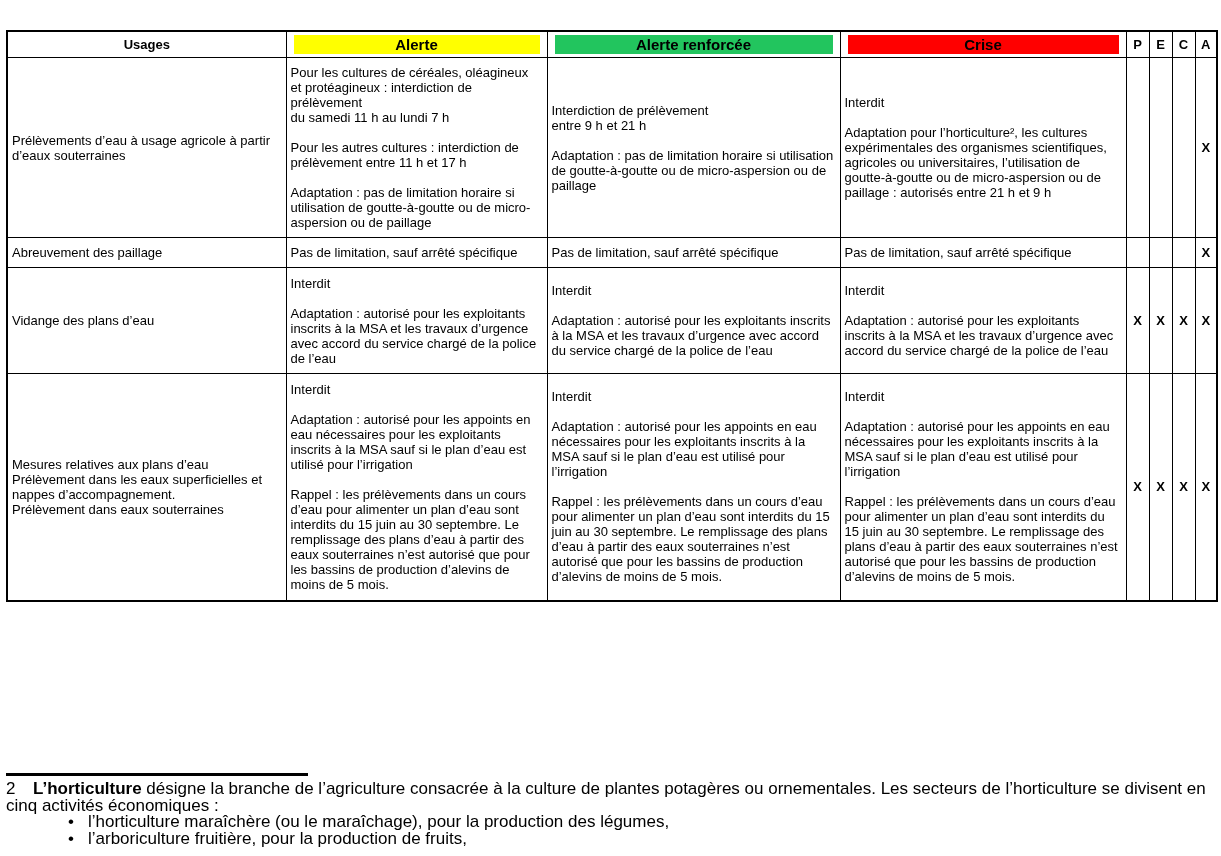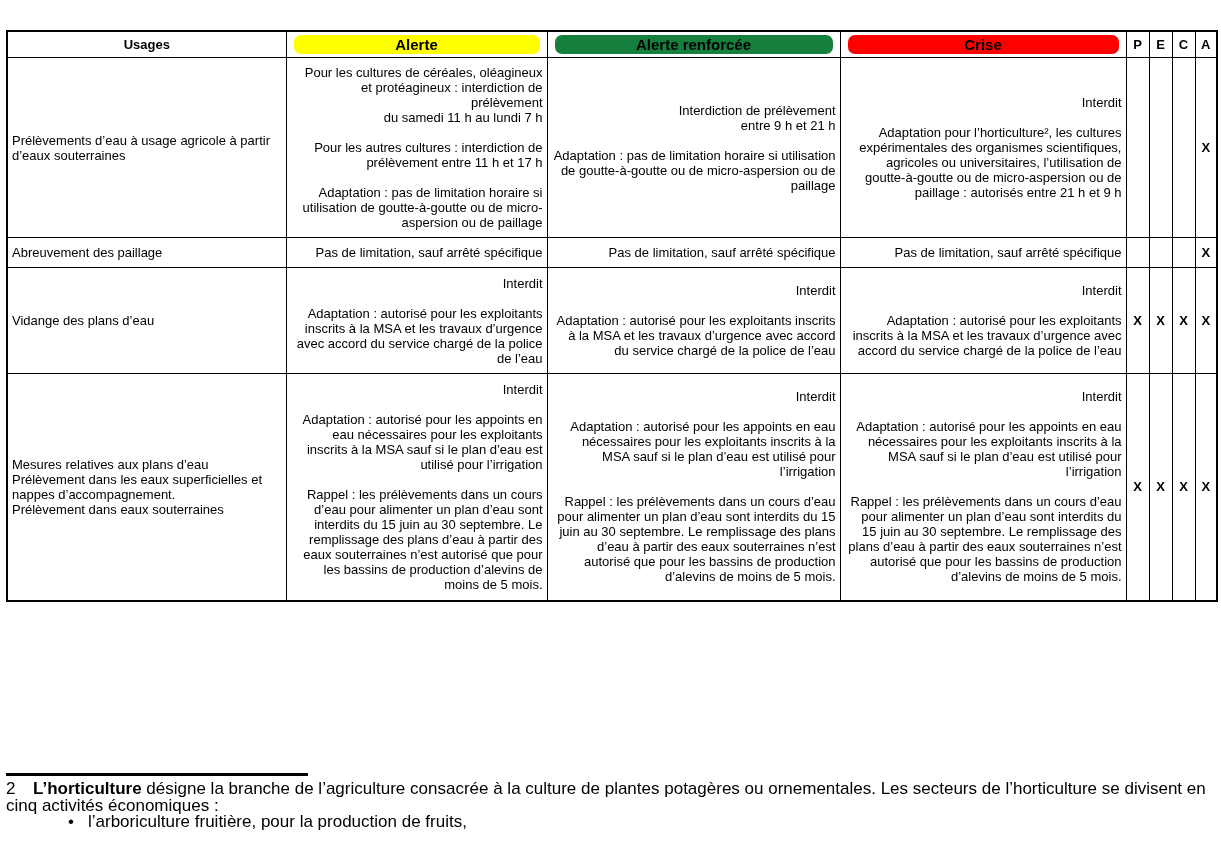--- a/index.html
+++ b/index.html
@@ -32,35 +32,34 @@
   }
   th { font-weight: bold; font-size: 15px; padding: 2px 2px; }
   .hdr-box {
     display: block;
     margin: 1px 3px;
     padding: 2px 0;
     font-weight: bold;
     font-size: 15px;
     text-align: center;
     color: #000;
-    border-radius: 7px;
   }
   .row-header { height: 24px; }
   .row-1 { height: 180px; }
   .row-2 { height: 30px; }
   .row-3 { height: 106px; }
   .row-4 { height: 227px; }
   td.usage-col {
     text-align: left;
     white-space: pre-line;
     padding-left: 4px;
     padding-right: 2px;
   }
   td.measure-col {
-    text-align: right;
+    text-align: left;
     white-space: pre-line;
   }
   td.mark-col {
     text-align: center;
     font-weight: bold;
     font-size: 13px;
     padding: 0;
   }
   .footnote {
     position: absolute;
@@ -99,21 +98,21 @@
       <col style="width:22px">
     </colgroup>
 
     <tbody>
         <tr class="row-header">
       <th><span>Usages</span></th>
       <th>
             <span class="hdr-box" style="background-color: rgb(255, 255, 0);">Alerte</span>
           </th>
       <th>
-            <span class="hdr-box" style="background-color: #15803d;">Alerte renforcée</span>
+            <span class="hdr-box" style="background-color: #22c55e;">Alerte renforcée</span>
           </th>
       <th>
             <span class="hdr-box" style="background-color: rgb(255, 0, 0);">Crise</span>
           </th>
       <th>P</th>
       <th>E</th>
       <th>C</th>
       <th>A</th>
     </tr>
 
@@ -192,17 +191,18 @@
     </tr>
   </tbody>
     </table>
 
   <div class="footnote">
     <div class="fn-rule"></div>
     <div class="fn-lead">
       <span class="fn-num">2</span><span class="fn-bold">L’horticulture</span><span> désigne la branche de l’agriculture consacrée à la culture de plantes potagères ou ornementales. Les secteurs de l’horticulture se divisent en cinq activités économiques :</span>
     </div>
     <ul class="fn-list">
+      <li>l’horticulture maraîchère (ou le maraîchage), pour la production des légumes,</li>
       <li>l’arboriculture fruitière, pour la production de fruits,</li>
     </ul>
   </div>
 
 </div>
 
 </body></html>

